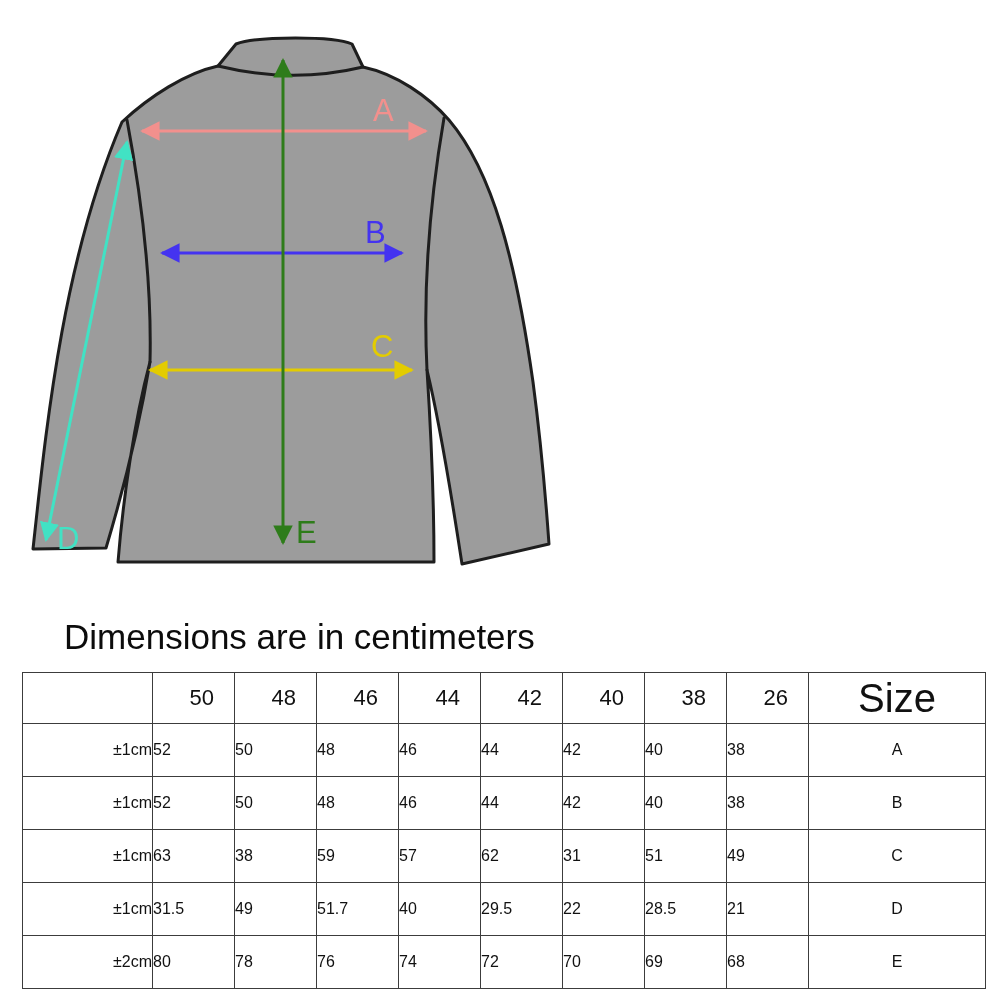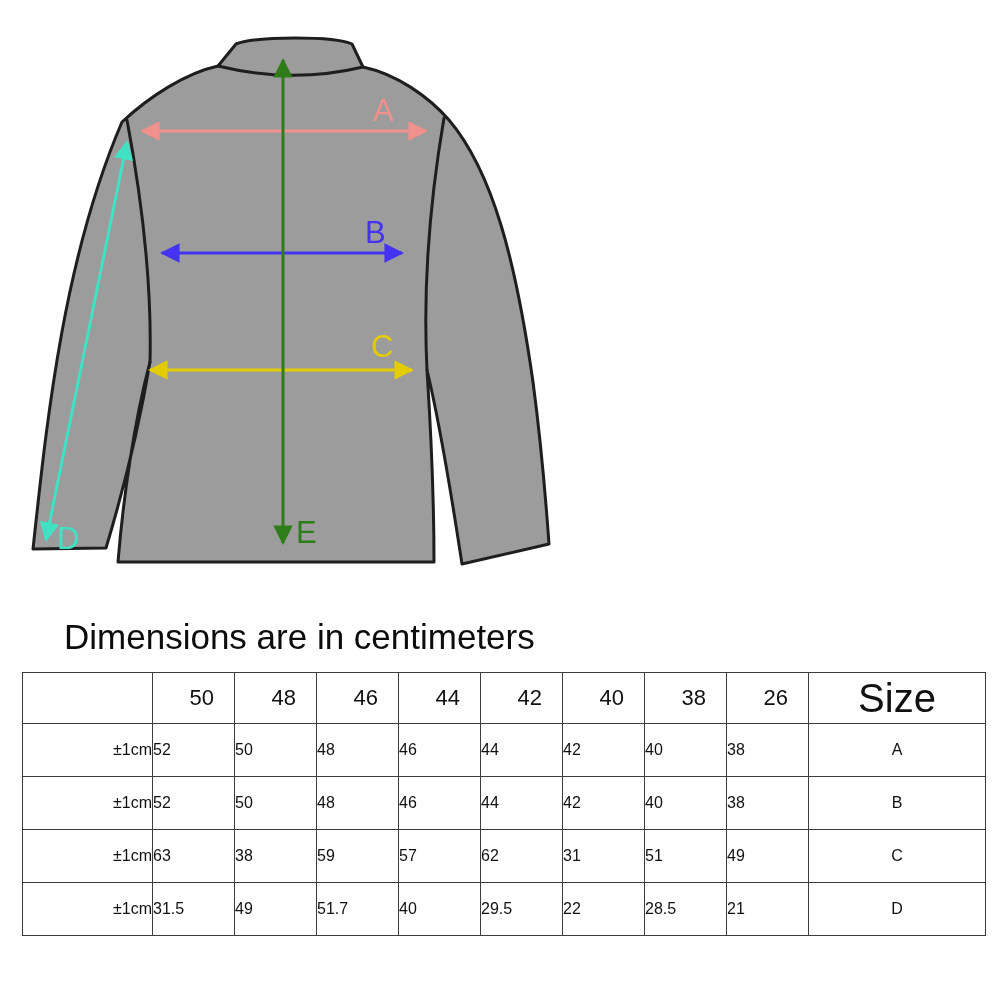--- a/index.html
+++ b/index.html
@@ -153,16 +153,28 @@
         <td class="num">31.5</td>
         <td class="num">49</td>
         <td class="num">51.7</td>
         <td class="num">40</td>
         <td class="num">29.5</td>
         <td class="num">22</td>
         <td class="num">28.5</td>
         <td class="num">21</td>
         <td class="size">D</td>
       </tr>
+      <tr>
+        <td class="tol">±2cm</td>
+        <td class="num">80</td>
+        <td class="num">78</td>
+        <td class="num">76</td>
+        <td class="num">74</td>
+        <td class="num">72</td>
+        <td class="num">70</td>
+        <td class="num">69</td>
+        <td class="num">68</td>
+        <td class="size">E</td>
+      </tr>
     </tbody>
   </table>
 
 </div>
 
 </body></html>

